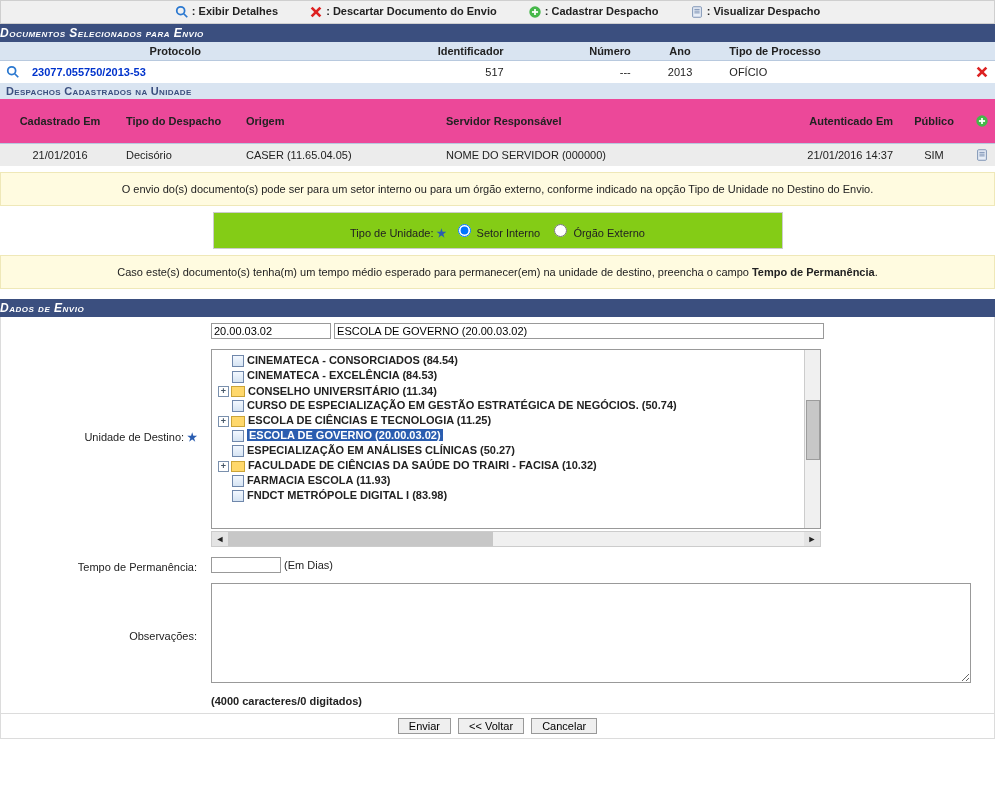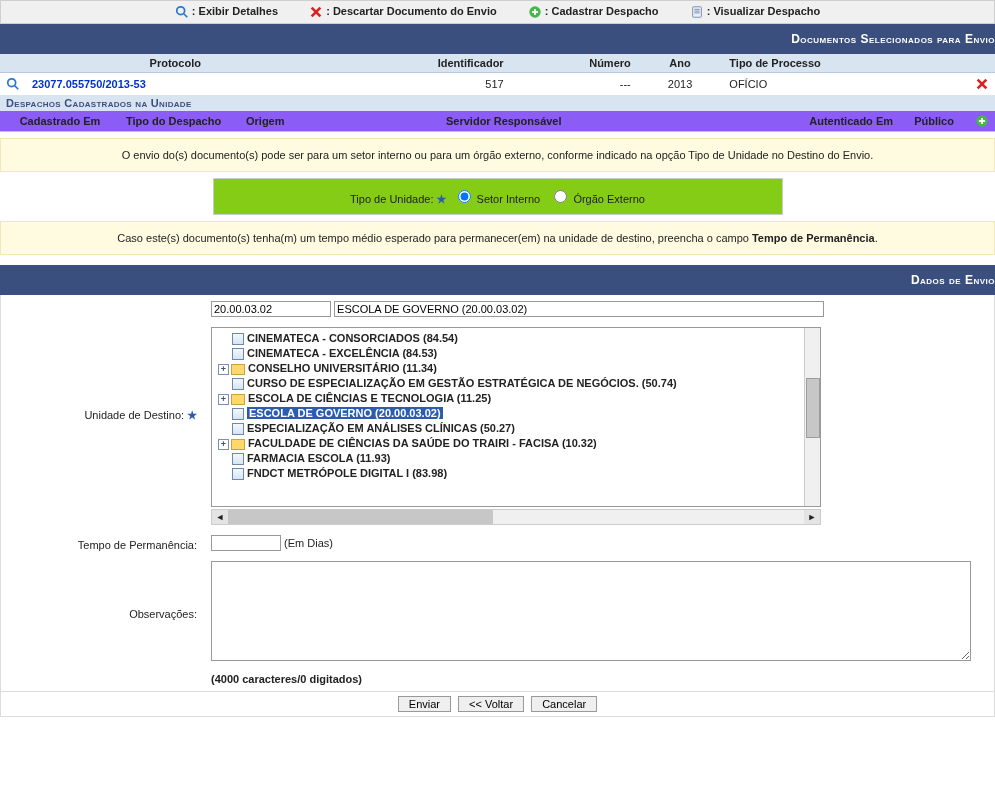--- a/index.html
+++ b/index.html
@@ -22,25 +22,26 @@
       display: inline-block;
       margin: 0 14px;
       font-weight: bold;
       color: #222;
     }
     .icon { display:inline-block; vertical-align:middle; width:14px; height:14px; }
     .main-header {
       background: #3b4f7f;
       color: #fff;
       font-weight: bold;
-      text-align: right;
-      padding: 8px 0;
+      text-align: left;
+      padding: 2px 0;
       font-variant: small-caps;
       letter-spacing: 0.5px;
       font-size: 12px;
+      font-style: italic;
     }
     table.grid { width:100%; border-collapse: collapse; }
     table.grid th {
       background: #d9e4f1;
       color: #222;
       font-weight: bold;
       padding: 3px 6px;
       text-align: left;
       font-size: 11px;
       border-bottom: 1px solid #b8c9de;
@@ -54,24 +55,24 @@
     .sub-header {
       background: #d9e4f1;
       color: #3b4f7f;
       font-variant: small-caps;
       font-weight: bold;
       padding: 2px 6px;
       letter-spacing: 0.3px;
       font-size: 11px;
     }
     table.sub th {
-      background: #8b5cf6;
+      background: #ec4899;
       color: #222;
       font-weight: bold;
-      padding: 3px 6px;
+      padding: 15px 6px;
       font-size:11px;
       text-align:left;
     }
     table.sub td {
       background: #ececec;
       padding: 4px 6px;
       font-size:11px;
     }
     .infobox {
       background: #fffbe0;
@@ -218,20 +219,36 @@
     <th style="width:130px;text-align:right">Autenticado Em</th>
     <th class="center" style="width:70px">Público</th>
     <th style="width:26px" class="center">
       <svg class="icon" viewBox="0 0 16 16">
             <circle cx="8" cy="8" r="6.5" fill="#46b84a"></circle>
             <line x1="8" y1="4.5" x2="8" y2="11.5" stroke="#fff" stroke-width="2"></line>
             <line x1="4.5" y1="8" x2="11.5" y2="8" stroke="#fff" stroke-width="2"></line>
           </svg>
     </th>
   </tr>
+  <tr>
+    <td class="center">21/01/2016</td>
+    <td>Decisório</td>
+    <td>CASER (11.65.04.05)</td>
+    <td>NOME DO SERVIDOR (000000)</td>
+    <td style="text-align:right">21/01/2016 14:37</td>
+    <td class="center">SIM</td>
+    <td class="center">
+      <svg class="icon" viewBox="0 0 16 16">
+            <rect x="3" y="2" width="10" height="12" rx="1" fill="#e8eef7" stroke="#6f87ab"></rect>
+            <line x1="5" y1="5" x2="11" y2="5" stroke="#6f87ab"></line>
+            <line x1="5" y1="7" x2="11" y2="7" stroke="#6f87ab"></line>
+            <line x1="5" y1="9" x2="11" y2="9" stroke="#6f87ab"></line>
+          </svg>
+    </td>
+  </tr>
 </tbody>
   </table>
 
 <div class="infobox">O envio do(s) documento(s) pode ser para um setor interno ou para um órgão externo, conforme indicado na opção Tipo de Unidade no Destino do Envio.</div>
 
 <div class="panel-wrap">
   <div class="panel">
     <div class="body">
       <span>Tipo de Unidade:</span>
       <span class="star">★</span>&nbsp;

